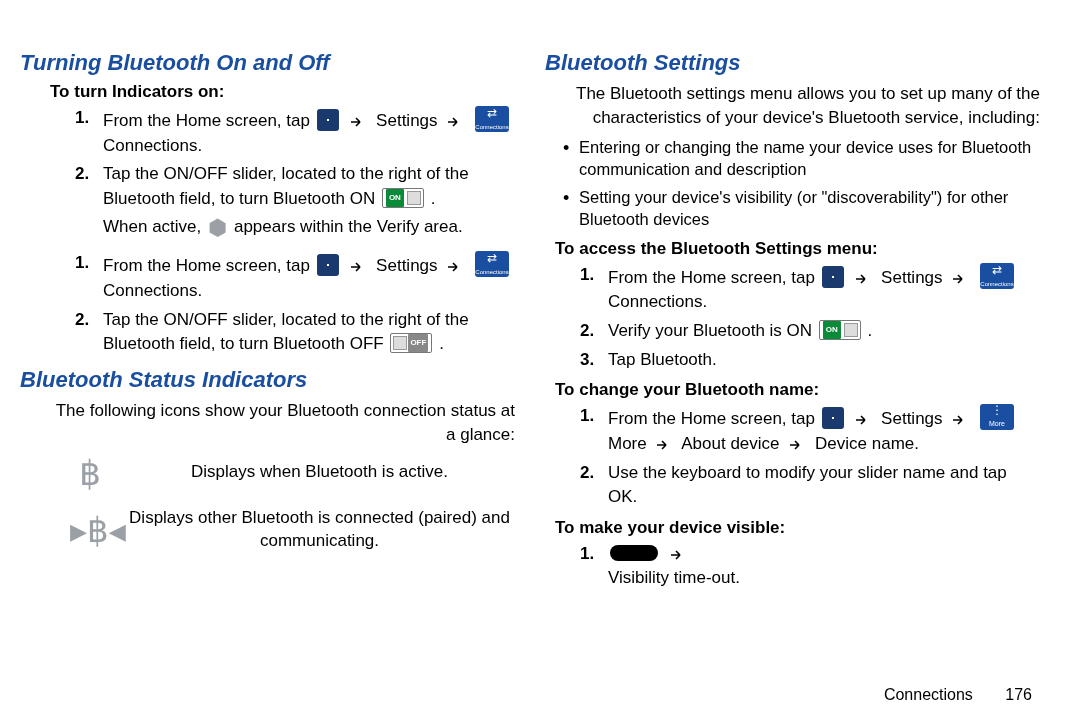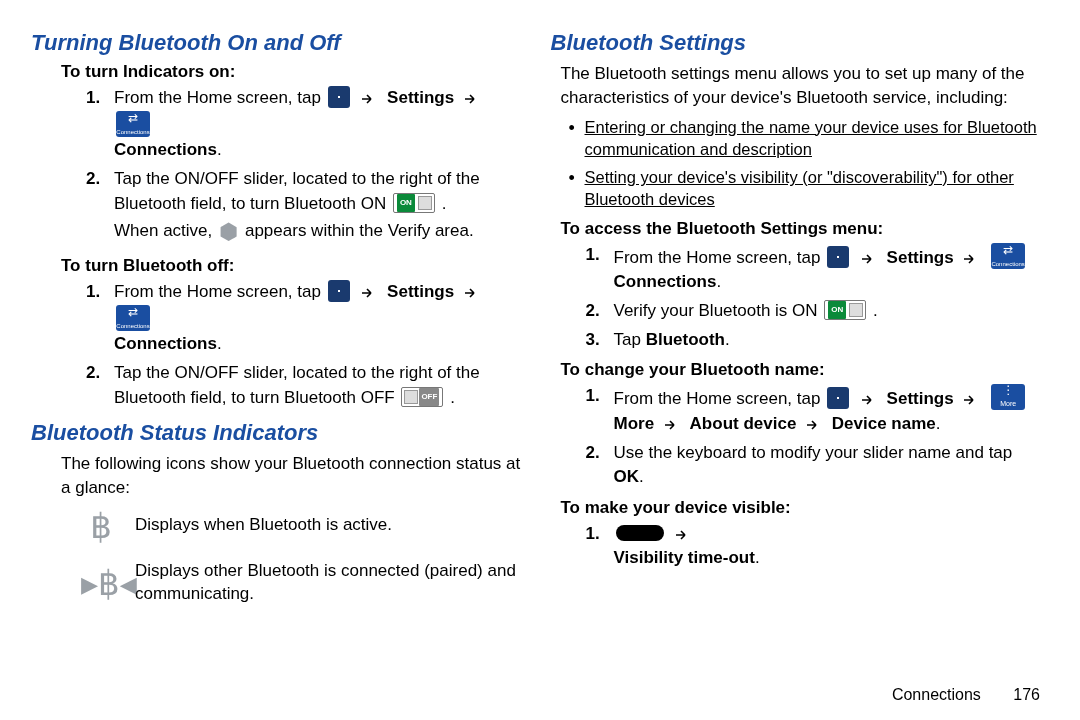--- a/index.html
+++ b/index.html
@@ -8,22 +8,23 @@
     width: 1080px;
     height: 720px;
     font-family: Arial, Helvetica, sans-serif;
     font-size: 17px;
     color: #000;
     position: relative;
     background: #fff;
   }
   .page {
     display: flex;
-    padding: 30px 40px 0 31px;
+    padding: 30px 40px 0 20px;
     gap: 30px;
+    margin-top: 20px;
   }
   .col {
     flex: 1;
     min-width: 0;
   }
   h2.section {
     font-family: Arial, Helvetica, sans-serif;
     font-style: italic;
     font-weight: bold;
     color: #1a4ea1;
@@ -50,38 +51,38 @@
   ol.num > li::before {
     content: counter(idx) ".";
     font-weight: bold;
     position: absolute;
     left: 0;
   }
   ul.bul {
     list-style: none;
     margin: 4px 0 8px 35px;
     padding: 0;
-    text-decoration: underline;
   }
   ul.bul > li {
     position: relative;
     padding-left: 16px;
     line-height: 1.35;
     margin-bottom: 6px;
     font-size: 16.5px;
   }
   ul.bul > li::before {
     content: "•";
     position: absolute;
     left: 0;
     font-size: 18px;
   }
   .body-p {
     margin: 2px 0 6px 30px;
     line-height: 1.4;
+    text-align: right;
   }
   .apps-icon {
     display: inline-block;
     width: 22px; height: 22px;
     background: #1a3a6e;
     border-radius: 3px;
     position: relative;
     vertical-align: -5px;
     margin: 0 2px;
   }
@@ -209,40 +210,40 @@
     font-size: 22px;
     vertical-align: -3px;
     margin: 0 2px;
   }
   .ind-row {
     display: flex;
     align-items: center;
     gap: 14px;
     margin: 6px 0 14px 50px;
   }
-  .ind-row .desc { flex: 1; line-height: 1.35; }
-  .bold { font-weight: bold; }
+  .ind-row .desc { flex: 1; line-height: 1.35; text-align: center; }
+  .bold { font-weight: normal; }
   .arrow {
     display:inline-block;
     vertical-align:-2px;
     margin:0 6px;
   }
   .arrow svg { display:block; }
   .menu-pill {
     display:inline-block;
     width:48px; height:16px;
     background:#000;
     border-radius:8px 8px 8px 8px / 8px 8px 8px 8px;
     vertical-align:-2px;
     margin:0 2px;
   }
   .footer {
     position: absolute;
     bottom: 16px;
-    right: 40px;
+    right: 48px;
     font-size: 16px;
   }
   .footer .pg { margin-left: 28px; }
 </style>
 </head>
 <body>
 
 <div class="page">
 
   <div class="col">
@@ -266,21 +267,20 @@
       <li>
         <span>Tap the ON/OFF slider, located to the right of the Bluetooth field, to turn Bluetooth ON </span>
         <span class="on-toggle"></span>
         <span>.</span><br>
         <span>When active, </span>
         <span class="bt-status">⬢</span>
         <span> appears within the Verify area.</span>
       </li>
     </ol>
 
-    <div class="sub">To turn Bluetooth off:</div>
     <ol class="num">
       <li>
         <span>From the Home screen, tap </span>
         <span class="apps-icon"></span>
         <span class="arrow"><svg width="14" height="12">
               <path d="M0 6 H9 M9 6 L5 2 M9 6 L5 10" stroke="#000" stroke-width="1.6" fill="none"></path>
             </svg></span>
         <span class="bold">Settings</span>
         <span class="arrow"><svg width="14" height="12">
               <path d="M0 6 H9 M9 6 L5 2 M9 6 L5 10" stroke="#000" stroke-width="1.6" fill="none"></path>

